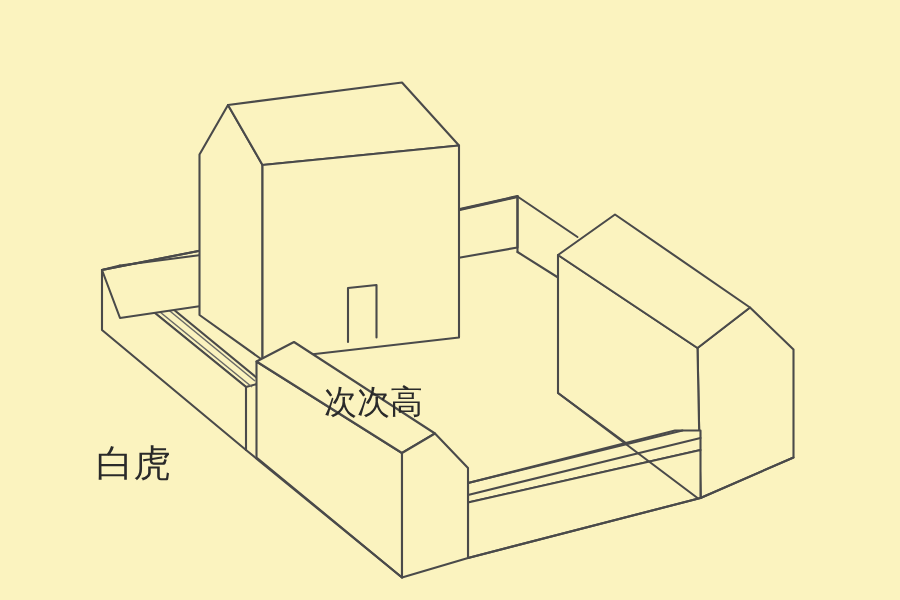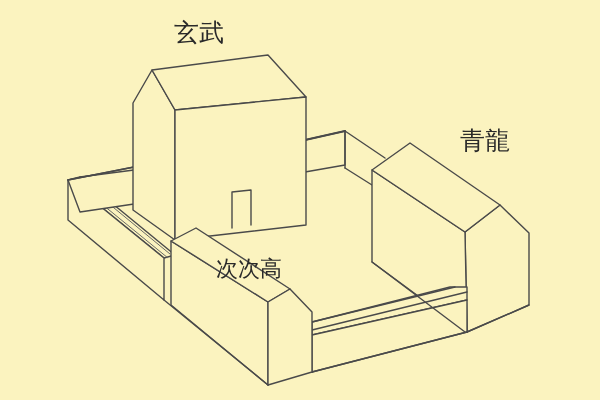--- a/index.html
+++ b/index.html
@@ -82,16 +82,15 @@
 
       <polygon class="ln fillface" points="171,241 268,302 268,385 171,305"></polygon>
 
       <polygon class="ln fillface" points="171,241 196,228 290,289 268,302"></polygon>
 
       <polygon class="ln fillface" points="268,302 290,289 312,312 312,372 268,385"></polygon>
       <line class="ln" x1="164" y1="300" x2="268" y2="385"></line>
     </g>
   </svg>
 
-  <span class="label label-large" style="left:174px; top:20px;">玄武</span>
-  <span class="label label-large" style="left:460px; top:128px;">青龍</span>
   <span class="label label-mid" style="left:216px; top:258px;">次次高</span>
+  <span class="label label-large" style="left:64px; top:296px;">白虎</span>
 </div>
 
 </body></html>

